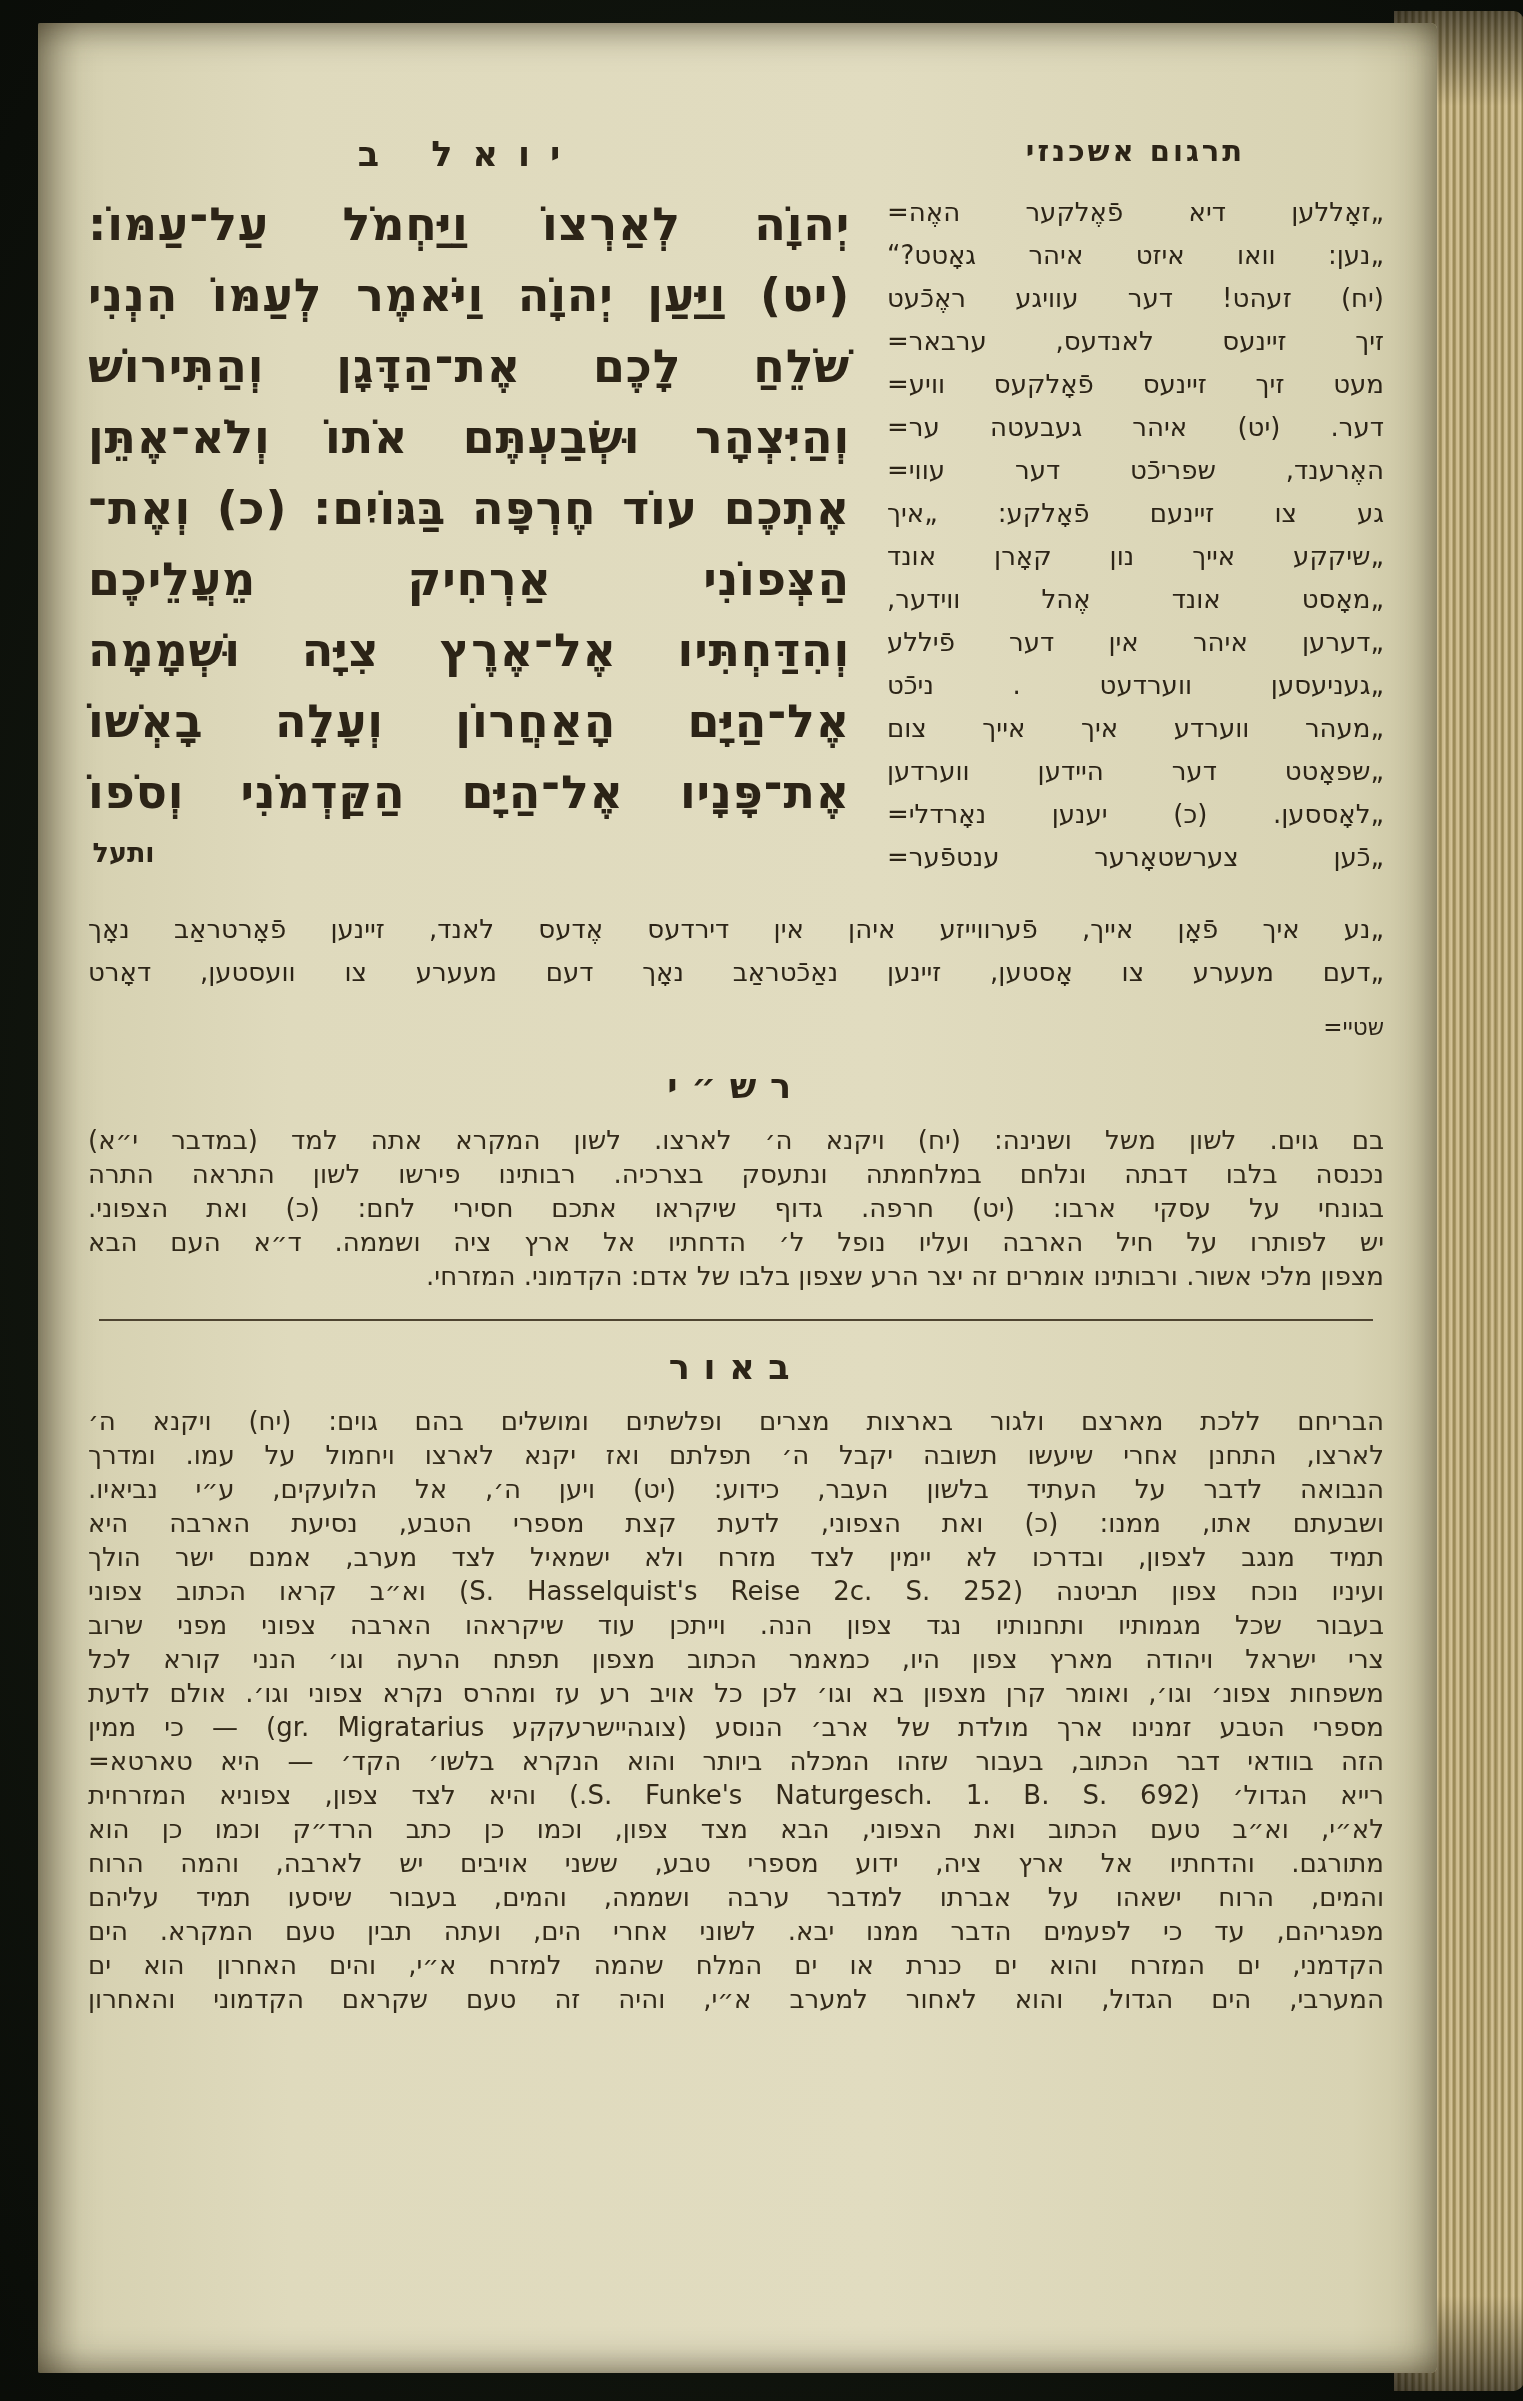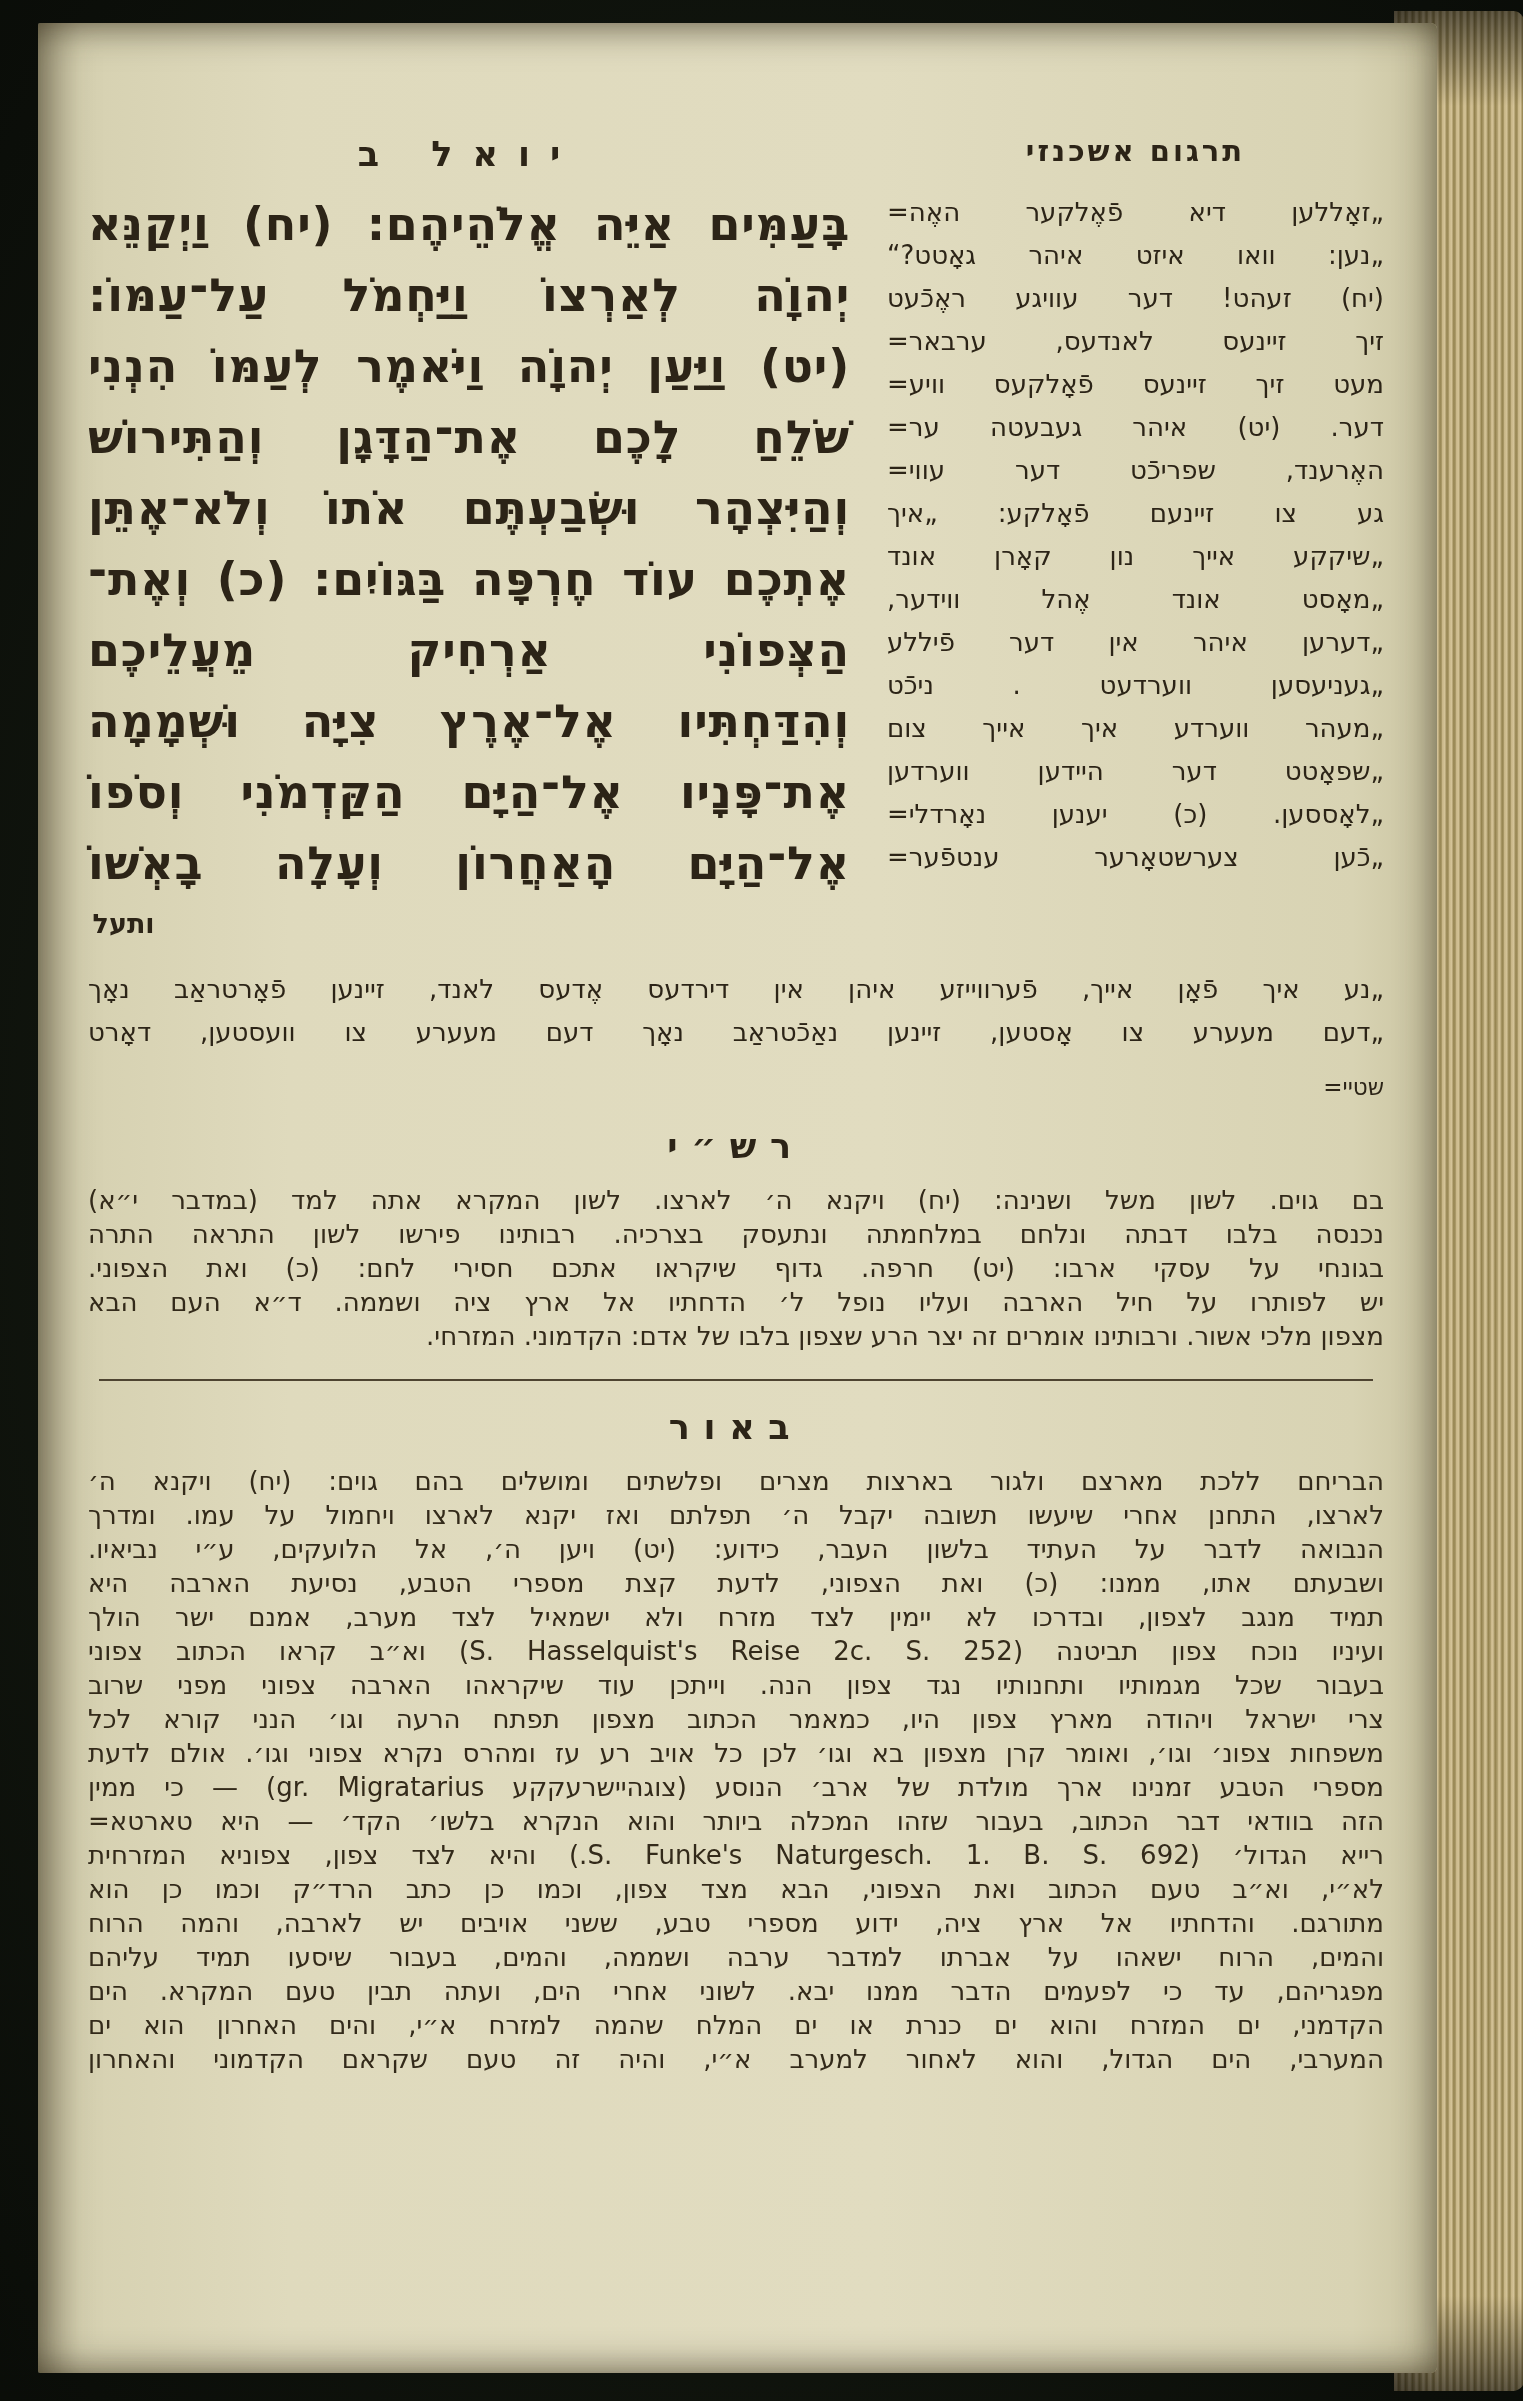--- a/index.html
+++ b/index.html
@@ -90,30 +90,29 @@
   <div class="page-edges"></div>
 
   <div class="page">
     <div class="content">
 
       <div class="top-columns">
 
         <div class="col-bible">
           <div class="col-header header-joel">יואל ב</div>
           <div class="bible-text">
-              <div class="bible-line">בָּעַמִּים אַיֵּה אֱלֹהֵיהֶם: (יח) וַיְקַנֵּא</div>
               <div class="bible-line">יְהוָֹה לְאַרְצוֹ וַיַּחְמֹל עַל־עַמּוֹ:</div>
               <div class="bible-line">(יט) וַיַּעַן יְהוָֹה וַיֹּאמֶר לְעַמּוֹ הִנְנִי</div>
               <div class="bible-line">שֹׁלֵחַ לָכֶם אֶת־הַדָּגָן וְהַתִּירוֹשׁ</div>
               <div class="bible-line">וְהַיִּצְהָר וּשְׂבַעְתֶּם אֹתוֹ וְלֹא־אֶתֵּן</div>
               <div class="bible-line">אֶתְכֶם עוֹד חֶרְפָּה בַּגּוֹיִם: (כ) וְאֶת־</div>
               <div class="bible-line">הַצְּפוֹנִי אַרְחִיק מֵעֲלֵיכֶם</div>
               <div class="bible-line">וְהִדַּחְתִּיו אֶל־אֶרֶץ צִיָּה וּשְׁמָמָה</div>
+              <div class="bible-line">אֶל־הַיָּם הָאַחֲרוֹן וְעָלָה בָאְשׁוֹ</div>
               <div class="bible-line">אֶת־פָּנָיו אֶל־הַיָּם הַקַּדְמֹנִי וְסֹפוֹ</div>
-              <div class="bible-line">אֶל־הַיָּם הָאַחֲרוֹן וְעָלָה בָאְשׁוֹ</div>
             </div>
           <div class="catchword">ותעל</div>
         </div>
 
         <div class="col-trans">
           <div class="col-header header-targum">תרגום אשכנזי</div>
           <div class="trans-text">
               <div class="trans-line">„זאָללען דיא פֿאֶלקער האֶה=</div>
               <div class="trans-line">„נען: וואו איזט איהר גאָטט?“</div>
               <div class="trans-line">(יח) זעהט! דער עוויגע ראֶכֿעט</div>

